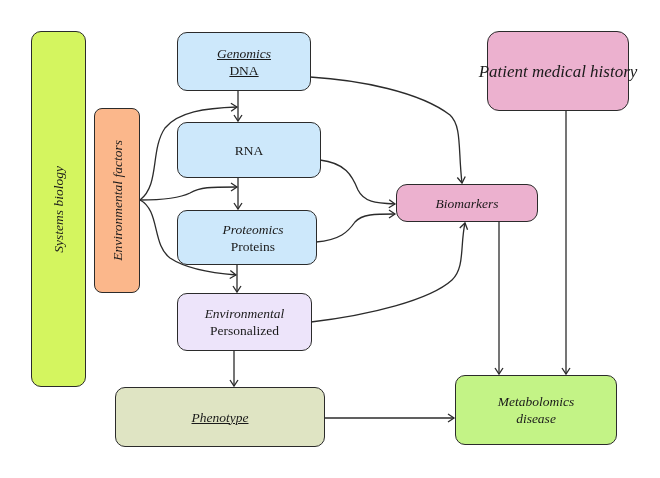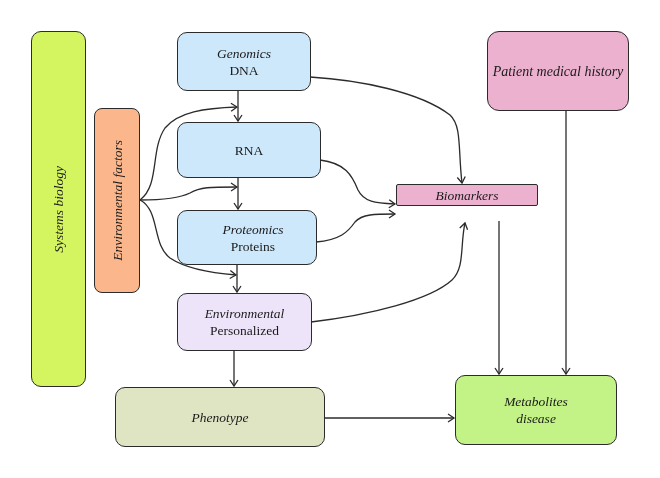--- a/index.html
+++ b/index.html
@@ -44,49 +44,49 @@
   </svg>
 
   <div class="box" style="left:31px;top:31px;width:55px;height:356px;background:#d4f55f;">
     <span class="vert">Systems biology</span>
   </div>
 
   <div class="box" style="left:94px;top:108px;width:46px;height:185px;background:#fbb78b;border-radius:8px;">
     <span class="vert">Environmental factors</span>
   </div>
 
-  <div class="box" style="left:177px;top:32px;width:134px;height:59px;background:#cde8fb;">
+  <div class="box" style="left:177px;top:32px;width:134px;height:59px;background:#cde8fb;text-decoration:underline;">
     <span class="line it">Genomics</span>
     <span class="line">DNA</span>
   </div>
 
   <div class="box" style="left:177px;top:122px;width:144px;height:56px;background:#cde8fb;">
     <span class="line">RNA</span>
   </div>
 
   <div class="box" style="left:177px;top:210px;width:140px;height:55px;background:#cde8fb;padding-left:12px;">
     <span class="line it">Proteomics</span>
     <span class="line">Proteins</span>
   </div>
 
   <div class="box" style="left:177px;top:293px;width:135px;height:58px;background:#ede4fa;">
     <span class="line it">Environmental</span>
     <span class="line">Personalized</span>
   </div>
 
-  <div class="box" style="left:115px;top:387px;width:210px;height:60px;background:#dfe4c3;">
+  <div class="box" style="left:115px;top:387px;width:210px;height:60px;background:#dfe4c3;text-decoration:underline;">
     <span class="line it">Phenotype</span>
   </div>
 
   <div class="box" style="left:487px;top:31px;width:142px;height:80px;background:#ecb1cf;border-radius:12px;">
-    <span class="line it" style="font-size:14px;">Patient medical history</span>
+    <span class="line it" style="font-size:17px;">Patient medical history</span>
   </div>
 
-  <div class="box" style="left:396px;top:184px;width:142px;height:22px;background:#ecb1cf;border-radius:2px;">
+  <div class="box" style="left:396px;top:184px;width:142px;height:38px;background:#ecb1cf;border-radius:11px;">
     <span class="line it">Biomarkers</span>
   </div>
 
   <div class="box" style="left:455px;top:375px;width:162px;height:70px;background:#c3f386;">
-    <span class="line it">Metabolites</span>
+    <span class="line it">Metabolomics</span>
     <span class="line it">disease</span>
   </div>
 
 </div>
 
 </body></html>

